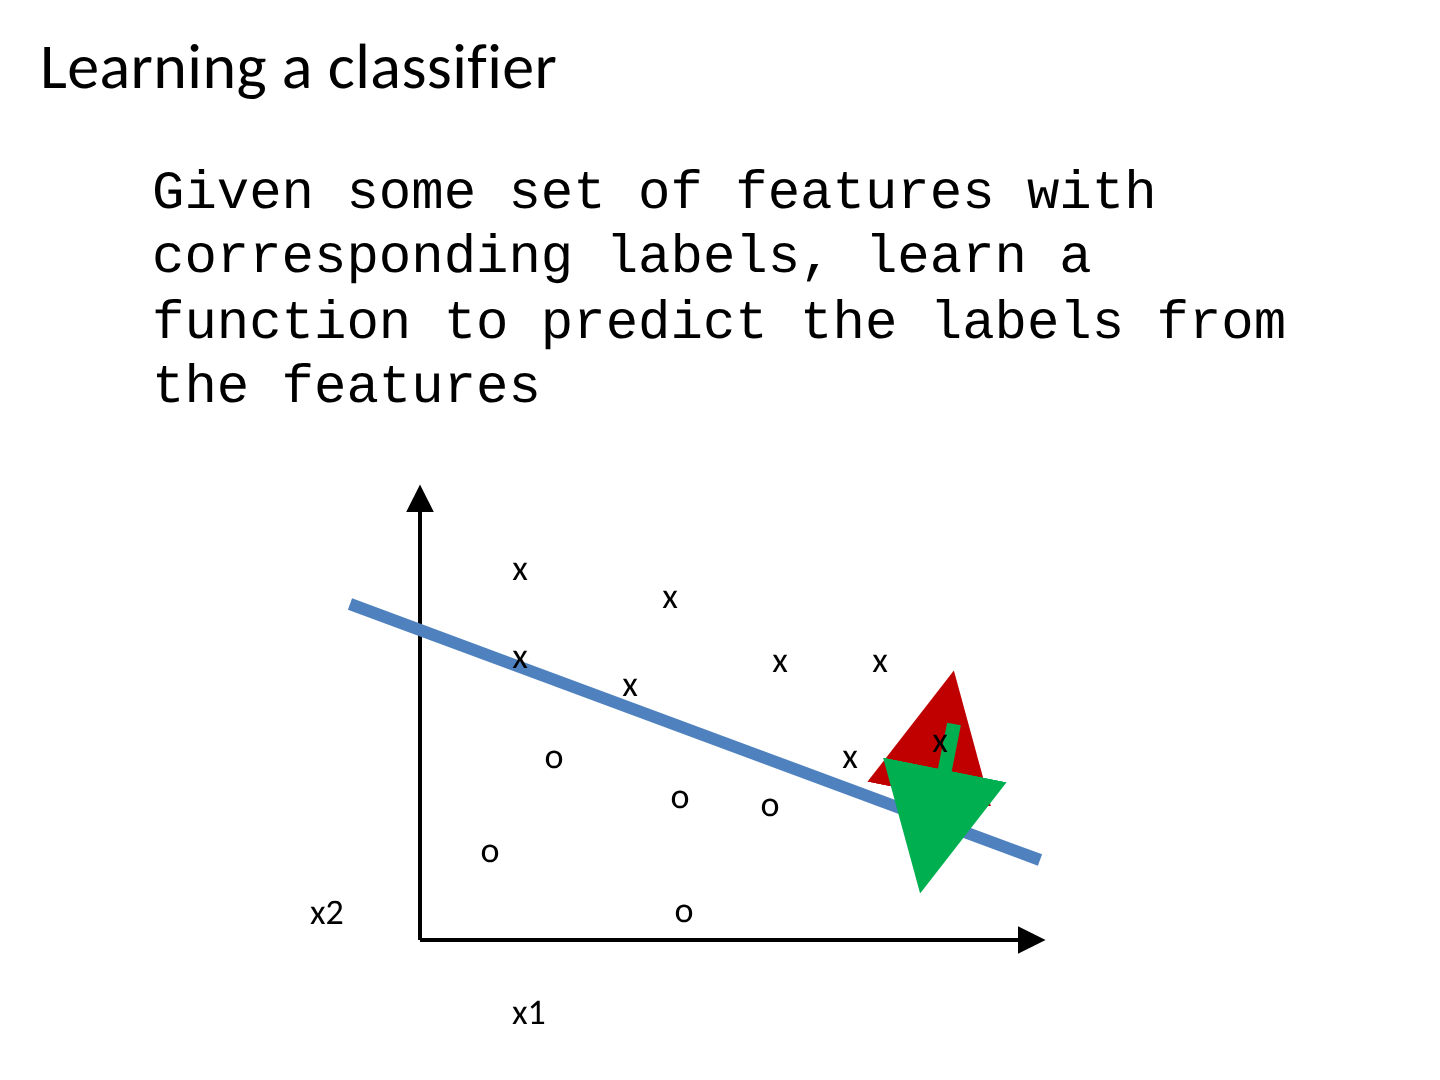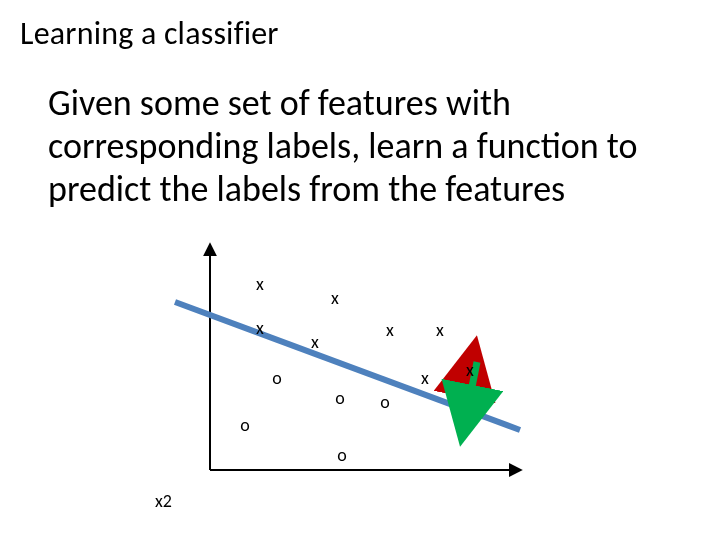--- a/index.html
+++ b/index.html
@@ -20,45 +20,45 @@
   .title {
     position: absolute;
     left: 20px;
     top: 14px;
     font-size: 32px;
     font-weight: 400;
     letter-spacing: 0.2px;
   }
   .body {
     position: absolute;
-    left: 48px;
+    left: 76px;
     top: 82px;
     width: 600px;
-    font-size: 36px;
+    font-size: 27px;
     line-height: 1.2;
+    font-family: Liberation Mono, monospace;
   }
   .chart {
     position: absolute;
     left: 120px;
     top: 230px;
     width: 460px;
     height: 300px;
   }
   .pt {
     position: absolute;
     font-size: 18px;
     font-family: Calibri, Arial, sans-serif;
     transform: translate(-50%, -50%);
     line-height: 1;
   }
   .axlabel {
     position: absolute;
     font-size: 18px;
     font-family: Calibri, Arial, sans-serif;
-    margin-top: 45px;
   }
 </style>
 </head>
 <body>
 
 <div class="slide">
 
   <div class="title">Learning a classifier</div>
   <div class="body">Given some set of features with corresponding labels, learn a function to predict the labels from the features</div>
 

